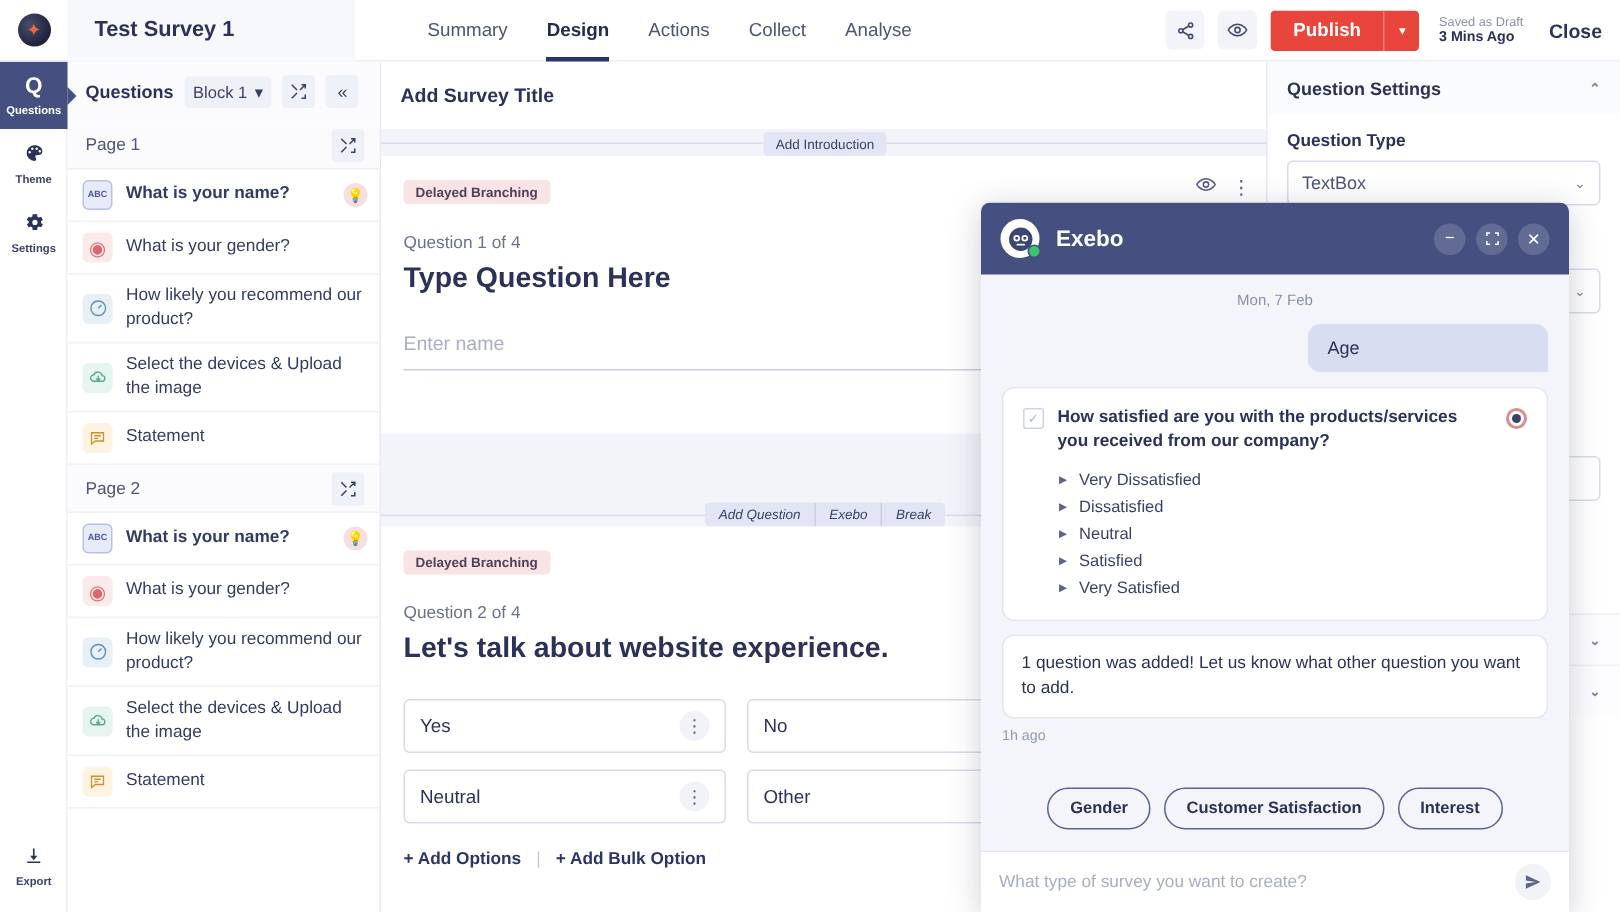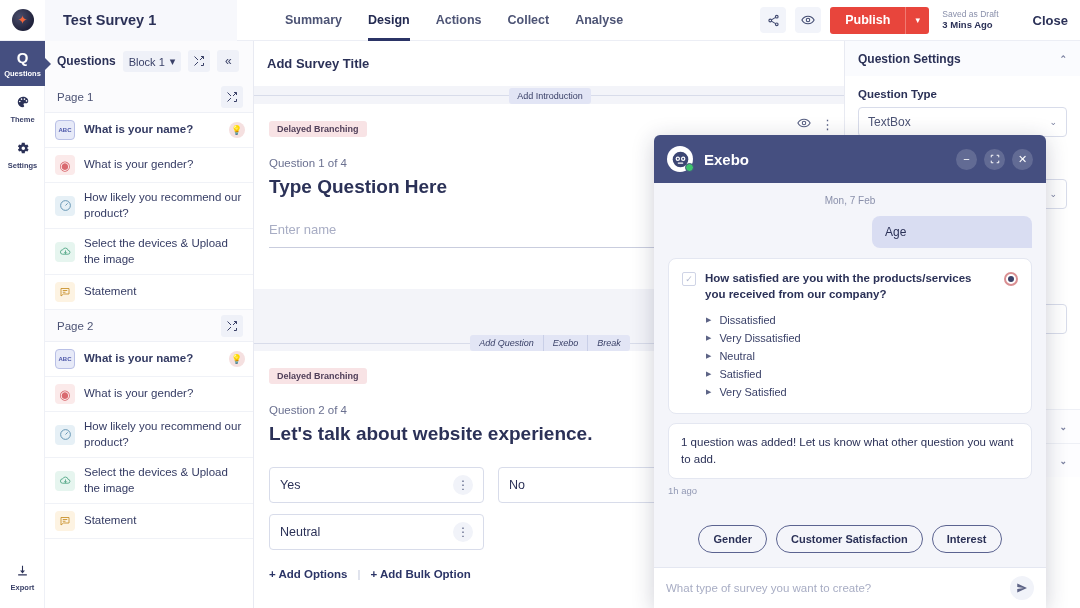--- a/index.html
+++ b/index.html
@@ -26,21 +26,21 @@
     font-size: 12px; color: #f2663c; line-height: 1;
   }
   .survey-name {
     width: 192px; height: 41px; background: #f7f8fc;
     display: flex; align-items: center; padding-left: 18px;
     font-size: 14.5px; font-weight: bold; color: #2b3157;
   }
   .navtabs { display: flex; align-items: center; height: 41px; margin-left: 48px; gap: 26px; }
   .navtab {
     font-size: 12.5px; color: #4d5475; height: 41px; line-height: 41px;
-    position: relative; cursor: pointer; white-space: nowrap; font-weight: bold;
+    position: relative; cursor: pointer; white-space: nowrap;
   }
   .navtab.active { color: #232a51; font-weight: bold; }
   .navtab.active::after {
     content: ""; position: absolute; left: 0; right: 0; bottom: 0; height: 2.5px; background: #2b3466;
   }
   .top-right { margin-left: auto; display: flex; align-items: center; gap: 9px; padding-right: 12px; }
   .icon-btn {
     width: 26px; height: 26px; border-radius: 4px; background: #f2f4fa;
     display: flex; align-items: center; justify-content: center; cursor: pointer;
     color: #414a70;
@@ -50,21 +50,21 @@
     background: #e8453c; color: #fff; font-size: 12.5px; font-weight: bold;
     padding: 0 15px; display: flex; align-items: center;
   }
   .publish-caret {
     background: #e8453c; color: #fff; width: 24px; display: flex;
     align-items: center; justify-content: center; border-left: 1px solid #f07a72; font-size: 9px;
   }
   .saved-info { line-height: 1.25; text-align: left; padding: 0 4px; }
   .saved-line1 { font-size: 8.5px; color: #8a90ab; }
   .saved-line2 { font-size: 9.5px; font-weight: bold; color: #2b3157; }
-  .close-btn { font-size: 13px; font-weight: bold; color: #2b3157; cursor: pointer; padding-left: 4px; margin-left: 17px; }
+  .close-btn { font-size: 13px; font-weight: bold; color: #2b3157; cursor: pointer; padding-left: 4px; }
 
   
   .rail {
     position: absolute; left: 0; top: 41px; width: 45px; height: 567px;
     background: #ffffff; border-right: 1px solid #eef0f6; z-index: 20;
   }
   .rail-item {
     width: 45px; padding: 9px 0 8px; display: flex; flex-direction: column;
     align-items: center; gap: 3px; cursor: pointer;
     font-size: 7.5px; color: #3a4168; font-weight: bold;
@@ -541,20 +541,24 @@
         <div class="opt">
           <span>Yes</span>
           <span class="opt-kebab">⋮</span>
         </div>
         <div class="opt">
           <span>No</span>
           <span class="opt-kebab">⋮</span>
         </div>
         <div class="opt">
           <span>Neutral</span>
+          <span class="opt-kebab">⋮</span>
+        </div>
+        <div class="opt">
+          <span>Other</span>
           <span class="opt-kebab">⋮</span>
         </div>
       </div>
       <div class="opt-links">
         <a>+ Add Options</a>
         <span class="opt-sep">|</span>
         <a>+ Add Bulk Option</a>
       </div>
     </div>
   </div>
@@ -624,25 +628,25 @@
 
       <div class="bubble-bot">
         <div class="bb-head">
           <div class="bb-check">✓</div>
           <div class="bb-q">How satisfied are you with the products/services you received from our company?</div>
           <div class="bb-radio"></div>
         </div>
         <div class="bb-list">
           <div class="bb-li">
             <span class="bb-bullet">▶</span>
-            <span>Dissatisfied</span>
+            <span>Very Dissatisfied</span>
           </div>
           <div class="bb-li">
             <span class="bb-bullet">▶</span>
-            <span>Very Dissatisfied</span>
+            <span>Dissatisfied</span>
           </div>
           <div class="bb-li">
             <span class="bb-bullet">▶</span>
             <span>Neutral</span>
           </div>
           <div class="bb-li">
             <span class="bb-bullet">▶</span>
             <span>Satisfied</span>
           </div>
           <div class="bb-li">

